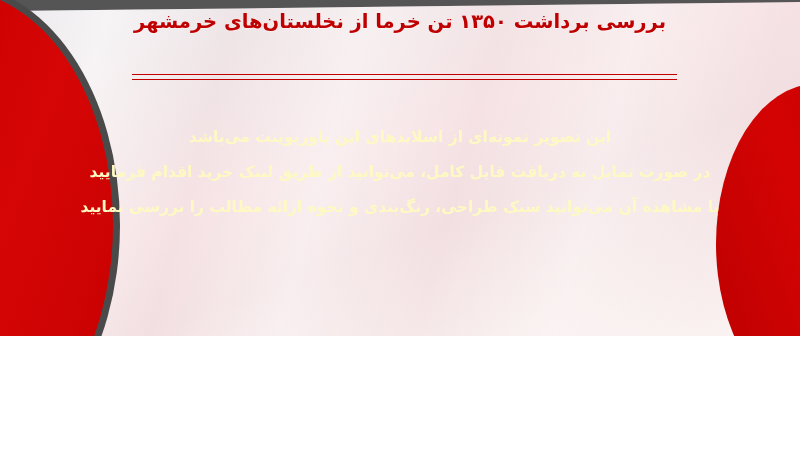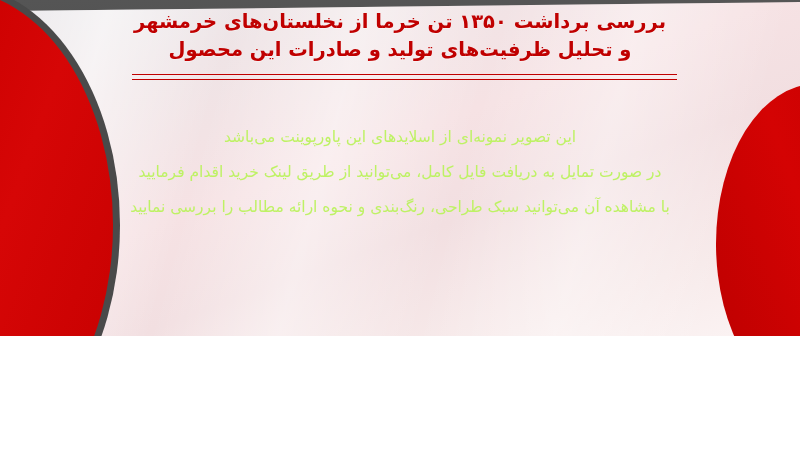--- a/index.html
+++ b/index.html
@@ -130,23 +130,23 @@
     border-bottom: 1.6px solid #c00000;
     background: transparent;
   }
 
   .body-block {
     position: absolute;
     top: 120px;
     right: 0;
     left: 0;
     text-align: center;
-    color: #bef264;
+    color: #fef9c3;
     font-size: 15.5px;
-    font-weight: normal;
+    font-weight: bold;
     line-height: 2.26;
   }
   .body-line { display: block; white-space: nowrap; }
 </style>
 </head>
 <body>
 
 <div id="slide">
 
   <div class="frame-dark"></div>
@@ -158,21 +158,20 @@
 
   <div class="lens-wrap">
     <div class="lens-outline"></div>
     <div class="lens-body"></div>
   </div>
 
   <div class="content">
 
     <div class="title-block">
       <span class="title-line">بررسی برداشت ۱۳۵۰ تن خرما از نخلستان‌های خرمشهر</span>
-      <span class="title-line">و تحلیل ظرفیت‌های تولید و صادرات این محصول</span>
     </div>
 
     <div class="title-rule"></div>
 
     <div class="body-block">
       <span class="body-line">این تصویر نمونه‌ای از اسلایدهای این پاورپوینت می‌باشد</span>
       <span class="body-line">در صورت تمایل به دریافت فایل کامل، می‌توانید از طریق لینک خرید اقدام فرمایید</span>
       <span class="body-line">با مشاهده آن می‌توانید سبک طراحی، رنگ‌بندی و نحوه ارائه مطالب را بررسی نمایید</span>
     </div>
 

